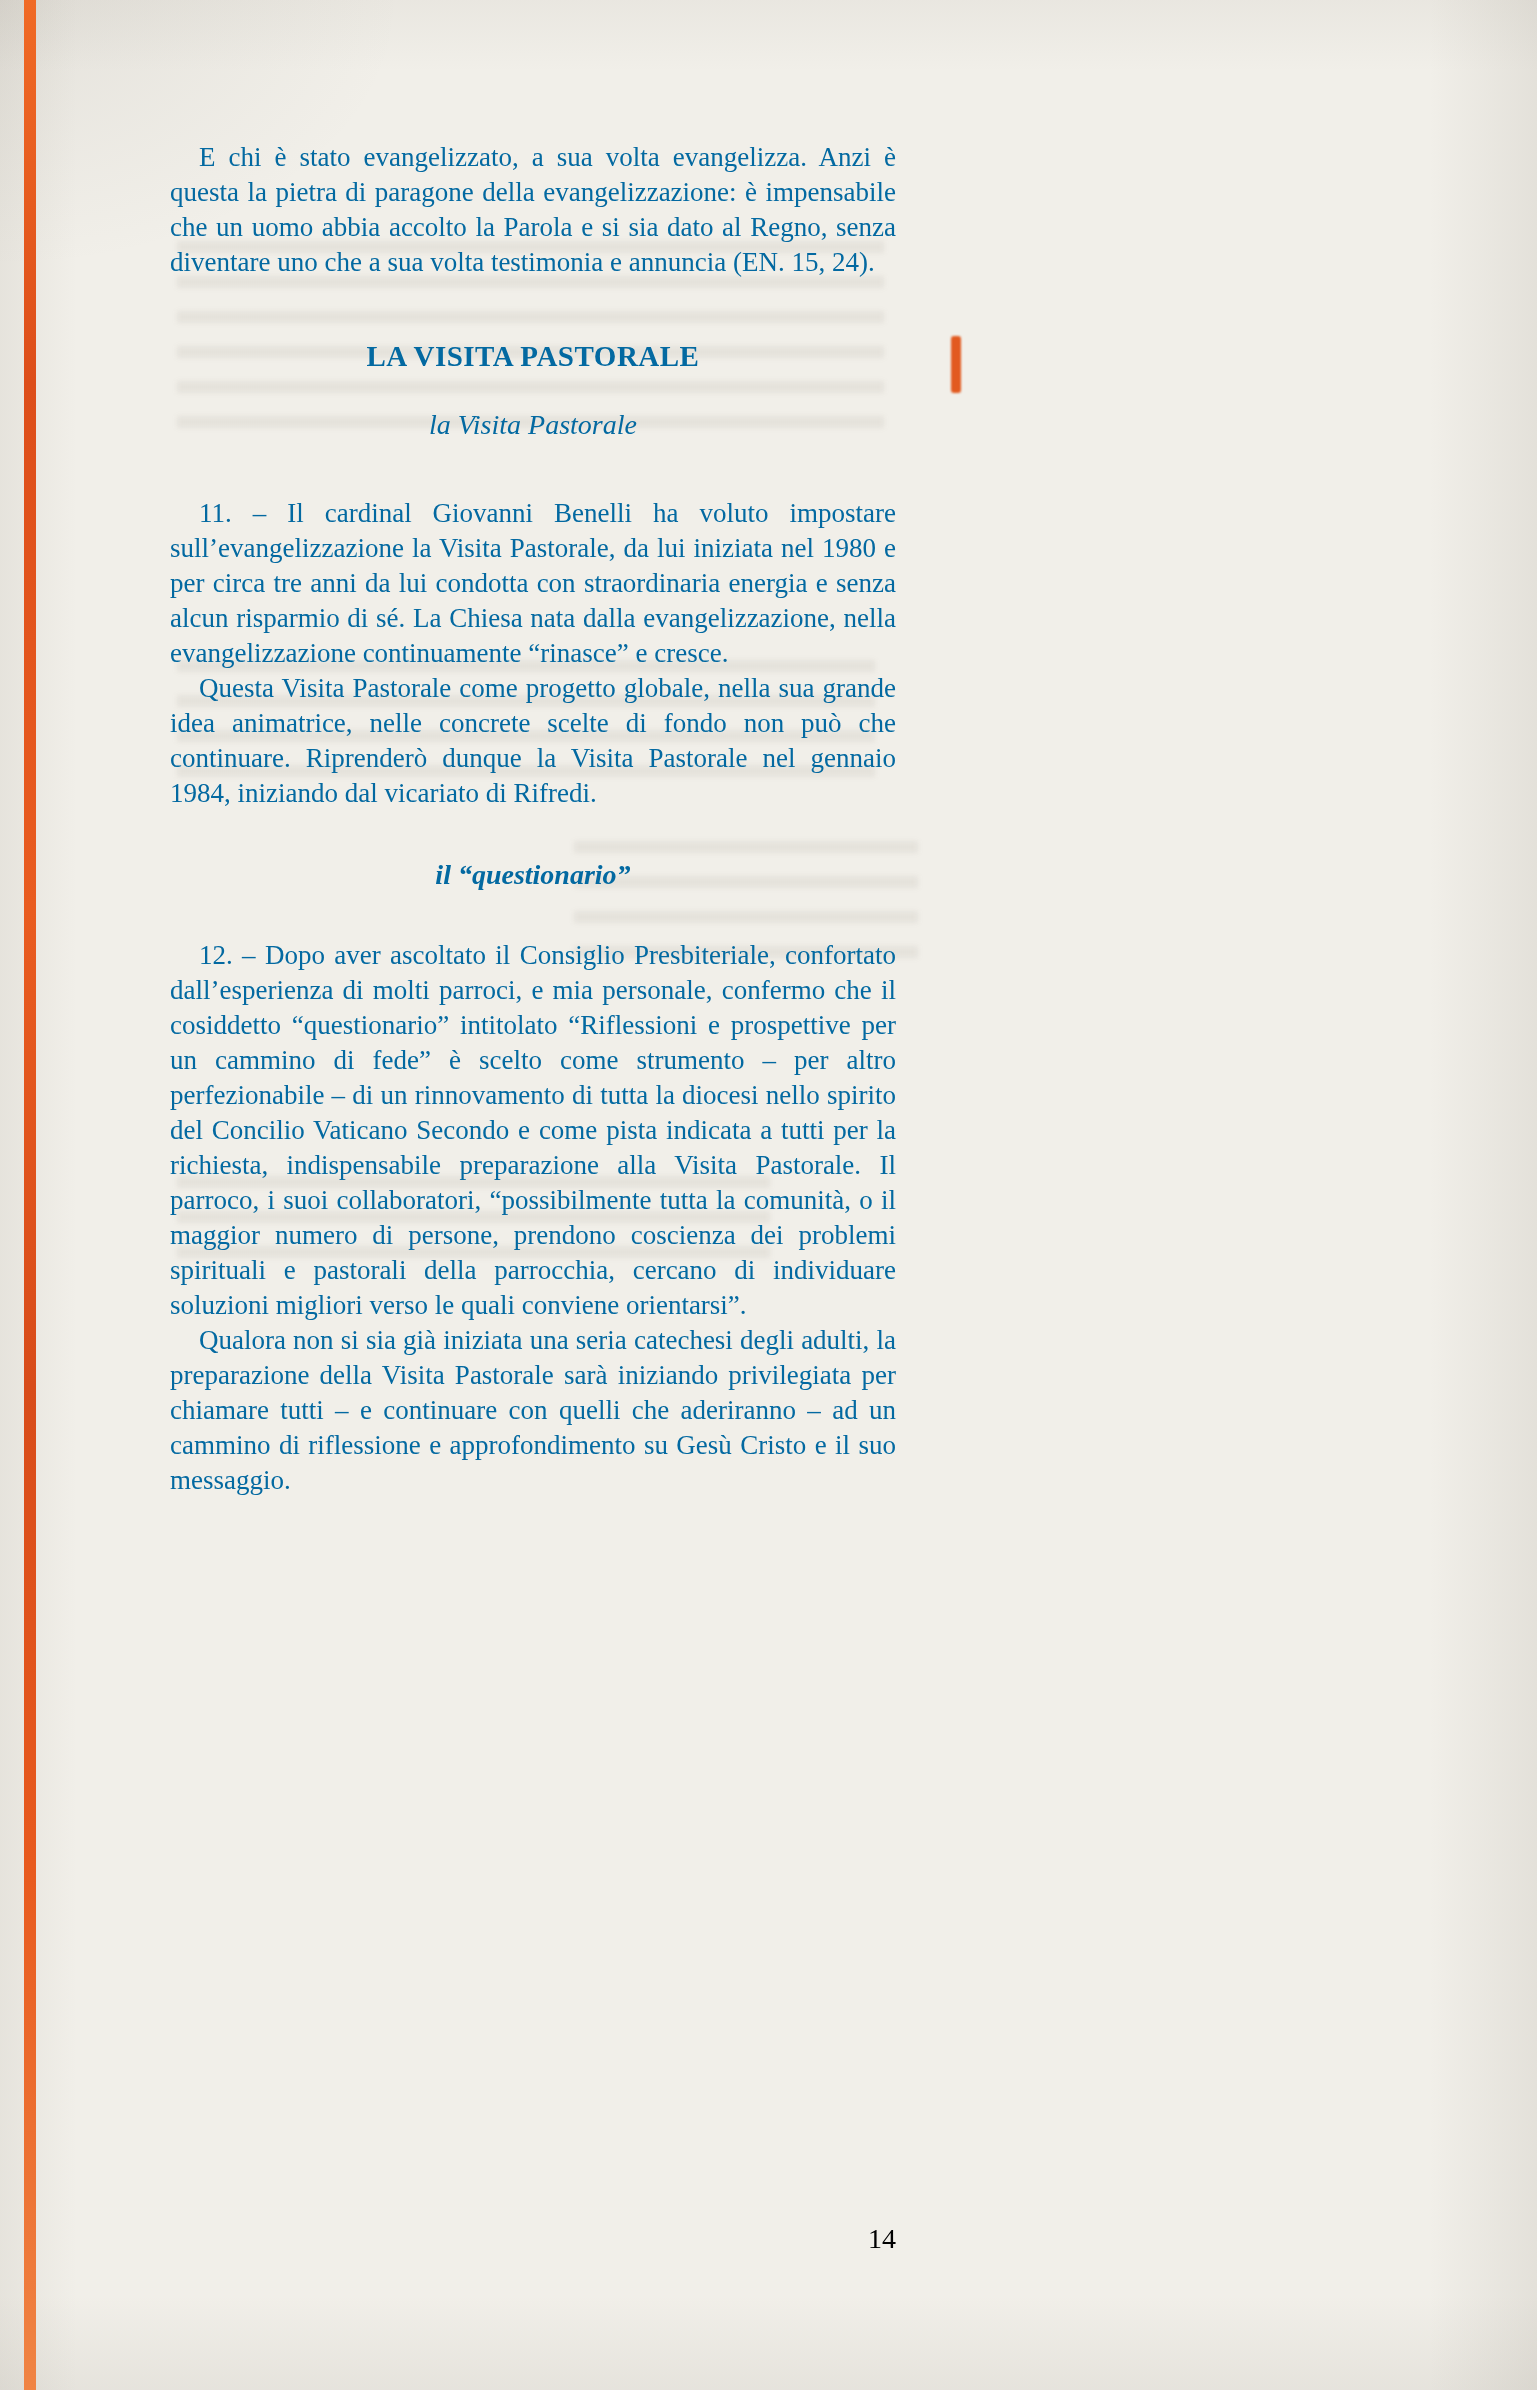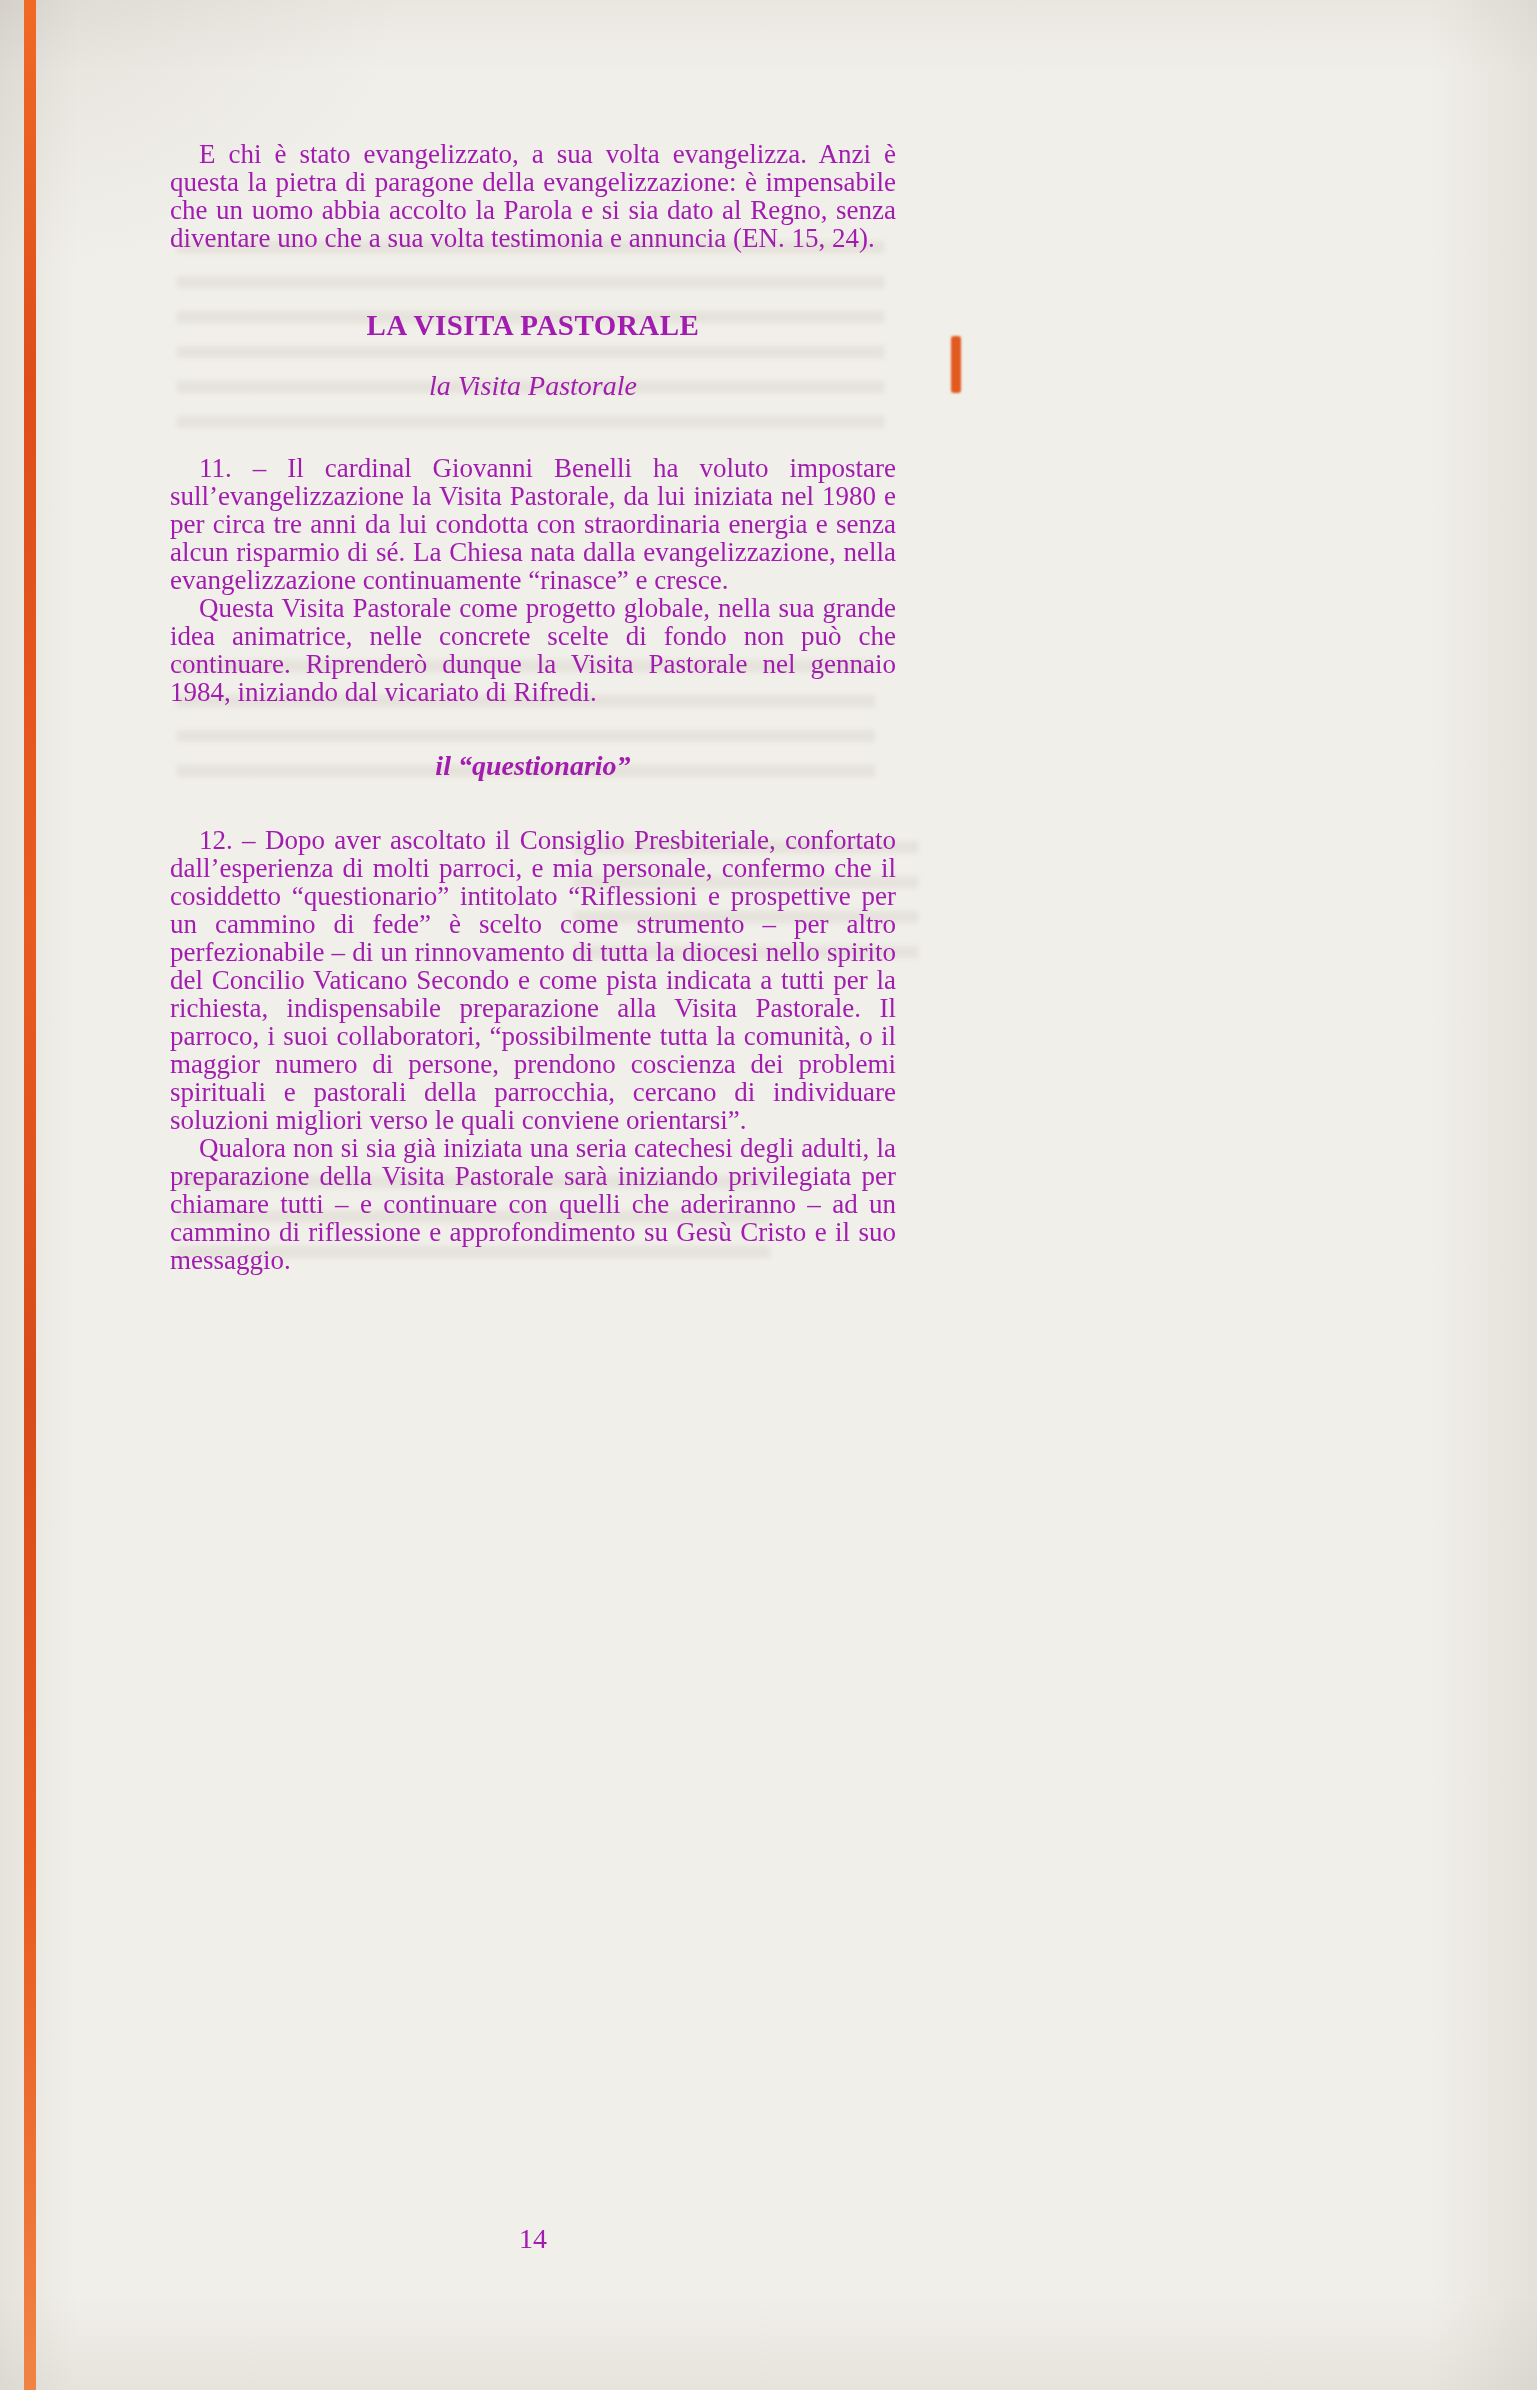--- a/index.html
+++ b/index.html
@@ -60,23 +60,23 @@
   .ghost.g1 { left: 177px; top: 241px; width: 707px; height: 201px; }
   .ghost.g2 { left: 177px; top: 660px; width: 698px; height: 134px; }
   .ghost.g3 { left: 574px; top: 841px; width: 344px; height: 124px; }
   .ghost.g4 { left: 177px; top: 1176px; width: 593px; height: 86px; }
 
   .text-col {
     position: absolute;
     left: 170px;
     top: 140px;
     width: 726px;
-    color: #a21caf;
+    color: #0369a1;
     font-size: 27px;
-    line-height: 28px;
+    line-height: 35px;
     text-align: justify;
   }
   .para {
     margin: 0;
     text-indent: 29px;
   }
   .heading {
     margin: 59px 0 19px 0;
     text-align: center;
     font-size: 29px;
@@ -94,23 +94,23 @@
   }
   .subheading.mid {
     margin: 46px 0 46px 0;
     font-weight: bold;
   }
   .page-number {
     position: absolute;
     top: 2223px;
     left: 170px;
     width: 726px;
-    text-align: center;
+    text-align: right;
     font-size: 28px;
-    color: #a21caf;
+    color: #000000;
   }
 </style>
 </head>
 <body>
 
 <div class="scan">
 
   <div class="paper-shade"></div>
 
   <div class="strip-left"></div>

